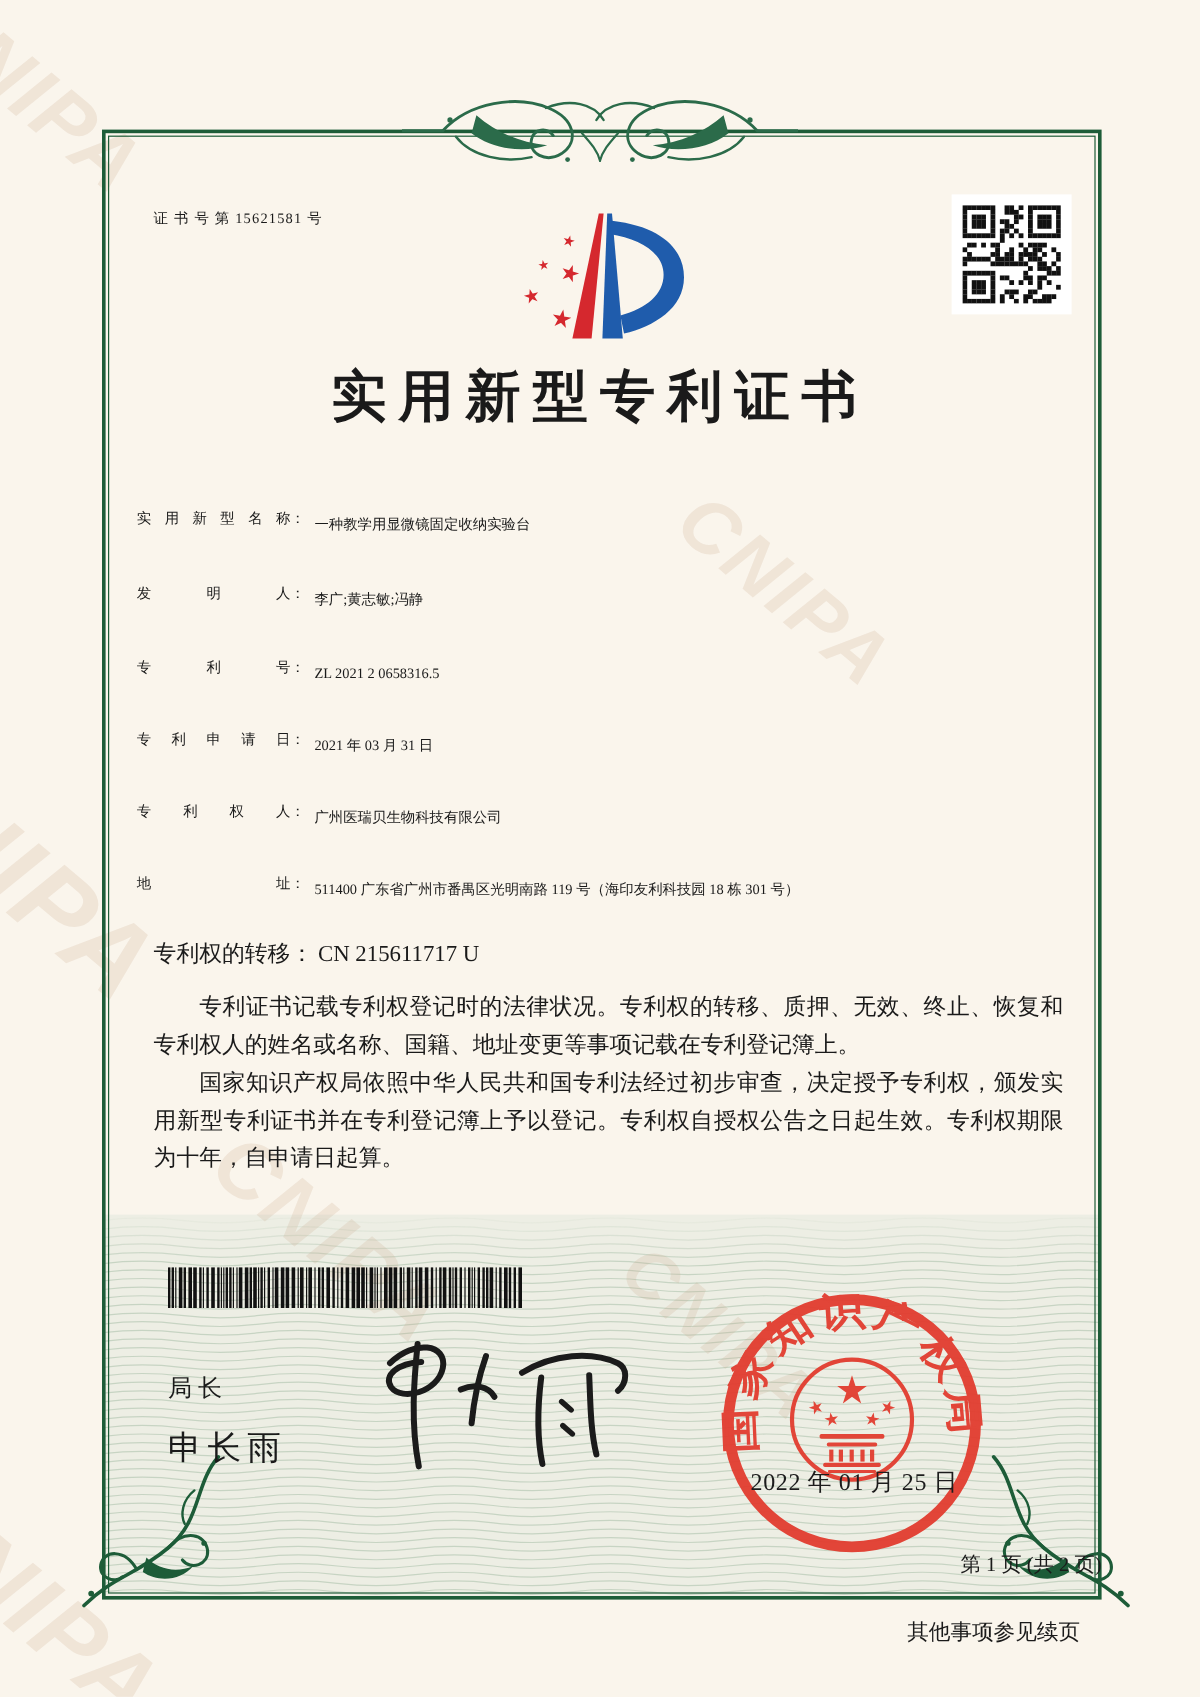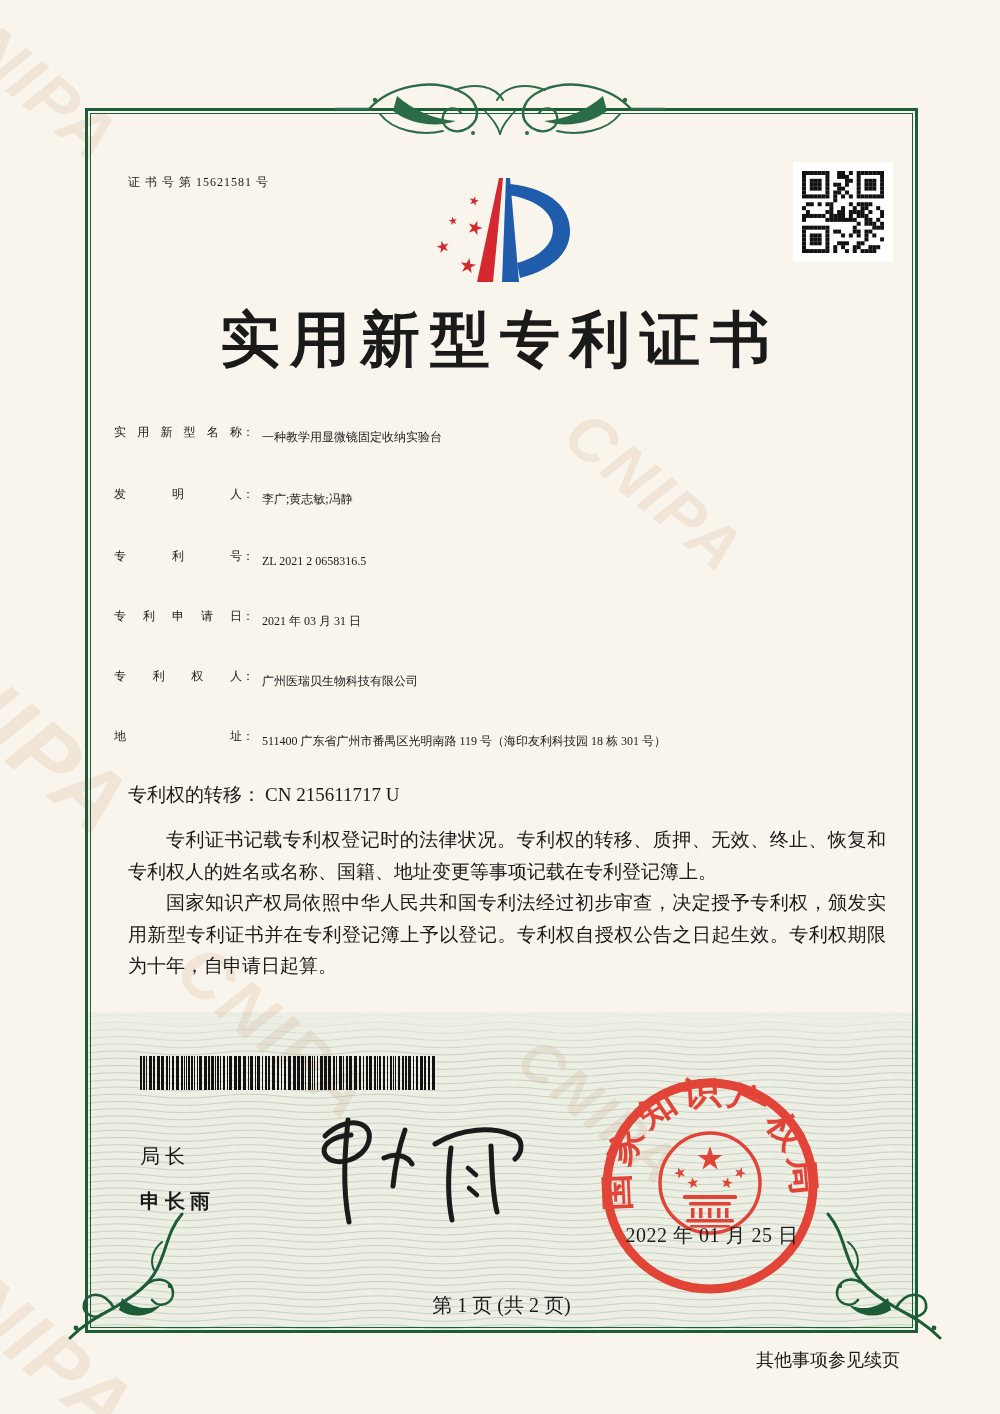--- a/index.html
+++ b/index.html
@@ -22,42 +22,42 @@
   .frame::before{
     content:"";position:absolute;inset:2px;border:1px solid #1d5c38;
   }
   .abs{position:absolute;}
   #certNo{left:128px;top:174px;z-index:4;font-size:12px;letter-spacing:1px;}
   #logo{left:415px;top:164px;z-index:4;}
   #qrBox{left:793px;top:162px;width:100px;height:100px;background:#ffffff;z-index:4;}
   #qr{position:absolute;left:9px;top:9px;}
   #title{
     left:0;top:300px;width:1000px;text-align:center;z-index:4;
-    font-size:60px;font-weight:bold;letter-spacing:10px;
+    font-size:46px;font-weight:bold;letter-spacing:10px;
   }
   .frow{position:absolute;left:114px;z-index:4;font-size:12px;width:770px;}
   .flabel{display:inline-block;width:128px;text-align:justify;text-align-last:justify;vertical-align:top;}
   .fcolon{display:inline-block;vertical-align:top;}
   .fvalue{display:inline-block;margin-left:8px;vertical-align:top;max-width:600px;line-height:27px;}
   #grantRow{position:absolute;left:128px;top:782px;z-index:4;font-size:19px;width:780px;display:flex;}
   #grantLeft{width:384px;}
   #paras{position:absolute;left:128px;top:824px;width:758px;z-index:4;
     font-size:19px;line-height:31.5px;text-align:justify;}
   #paras p{margin:0;text-indent:2em;}
   #waves{left:86px;top:1012px;z-index:1;}
   #barcode{left:140px;top:1056px;z-index:4;}
   #sigTitle{left:140px;top:1143px;z-index:4;font-size:20px;letter-spacing:5px;
     font-family:Liberation Serif, serif;}
-  #sigName{left:140px;top:1188px;z-index:4;font-size:20px;letter-spacing:5px;
-    font-family:"Liberation Sans","DejaVu Sans",sans-serif;font-weight:bold;}
+  #sigName{left:140px;top:1188px;z-index:4;font-size:28px;letter-spacing:5px;
+    font-family:"Liberation Sans","DejaVu Sans",sans-serif;}
   #sigSvg{left:285px;top:1106px;z-index:5;}
   #sealSvg{left:595px;top:1071px;z-index:5;opacity:0.94;}
   #sealDate{left:612px;top:1222px;width:200px;text-align:center;z-index:6;
     font-size:20px;color:#1c1c1c;letter-spacing:0.5px;}
-  #pageInd{left:85px;top:1292px;width:833px;text-align:center;z-index:4;font-size:20px;}
+  #pageInd{left:85px;top:1292px;width:833px;text-align:right;z-index:4;font-size:17px;}
   #footNote{left:0;top:1348px;width:900px;text-align:right;z-index:4;font-size:18px;}
   #topOrn{left:335px;top:76px;z-index:4;}
   #flL{left:62px;top:1212px;z-index:4;}
   #flR{left:823px;top:1212px;z-index:4;transform:scaleX(-1);}
 </style>
 </head>
 <body>
 
 <div class="wm" style="left:-35px;top:-25px;font-size:68px;">CNIPA</div>
 <div class="wm" style="left:598px;top:396px;font-size:64px;">CNIPA</div>

